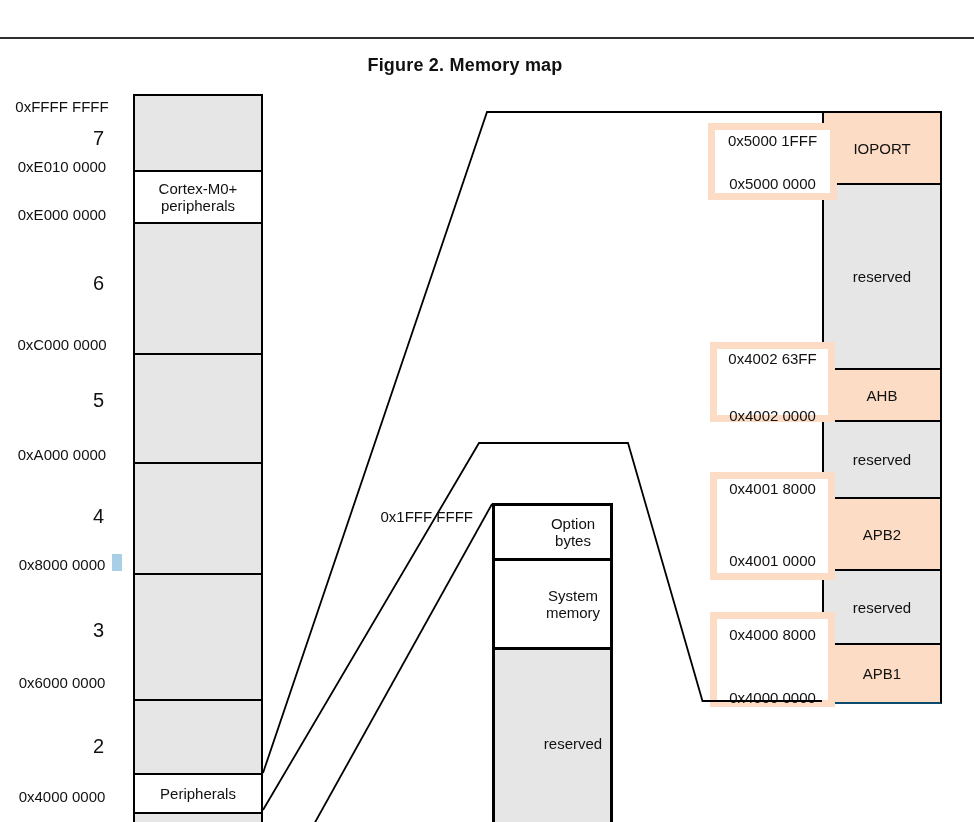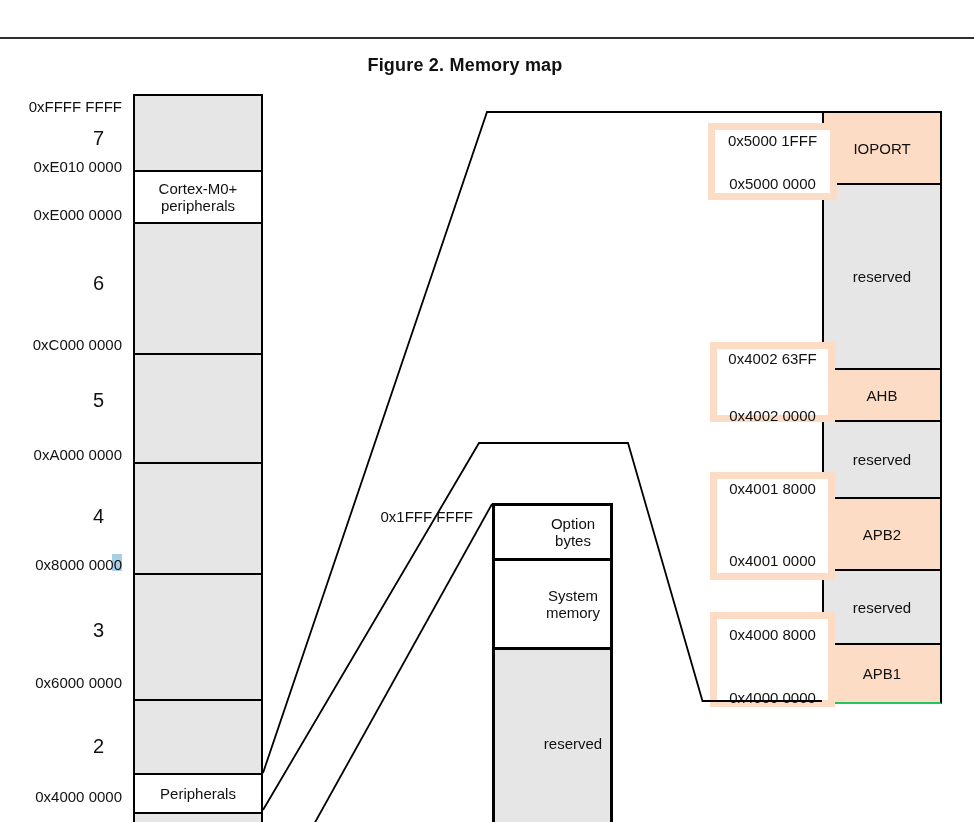--- a/index.html
+++ b/index.html
@@ -21,23 +21,23 @@
   .seg.first{border-top:none;}
   .seg.gray{background:var(--reserved,#e6e6e6);}
   .seg.peach{background:var(--peach,#fcdcc4);}
   .seg.white{background:#ffffff;}
   
   .left-col{left:133px;top:94px;width:130px;height:740px;}
   
   .mid-col{left:492px;top:503px;width:121px;height:334px;border-width:3px;}
   .mid-col .seg{border-top-width:3px;padding-left:41px;}
   
-  .right-col{left:822px;top:111px;width:120px;height:593px;border-bottom:2px solid #22c55e;}
+  .right-col{left:822px;top:111px;width:120px;height:593px;border-bottom:2px solid #0c4a6e;}
   
-  .addr-label{left:2px;width:120px;text-align:right;font-size:15px;line-height:18px;z-index:10;}
+  .addr-label{left:2px;width:120px;text-align:center;font-size:15px;line-height:18px;z-index:10;}
   .num-label{left:2px;width:102px;text-align:right;font-size:20px;line-height:22px;z-index:10;}
   .mid-addr{left:353px;width:120px;text-align:right;font-size:15px;line-height:18px;z-index:10;}
   
   .addr-box{box-sizing:border-box;border:7px solid var(--peach,#fcdcc4);background:#fff;z-index:2;margin-left:16px;}
   .addr-box span{position:absolute;left:0;width:100%;text-align:center;font-size:15px;line-height:18px;z-index:10;}
   
   .sel-highlight{left:112px;top:554px;width:10px;height:17px;background:var(--selhl,#a9cfe7);z-index:1;}
   svg.connectors{position:absolute;left:0;top:0;z-index:5;pointer-events:none;}
 </style>
 </head>

